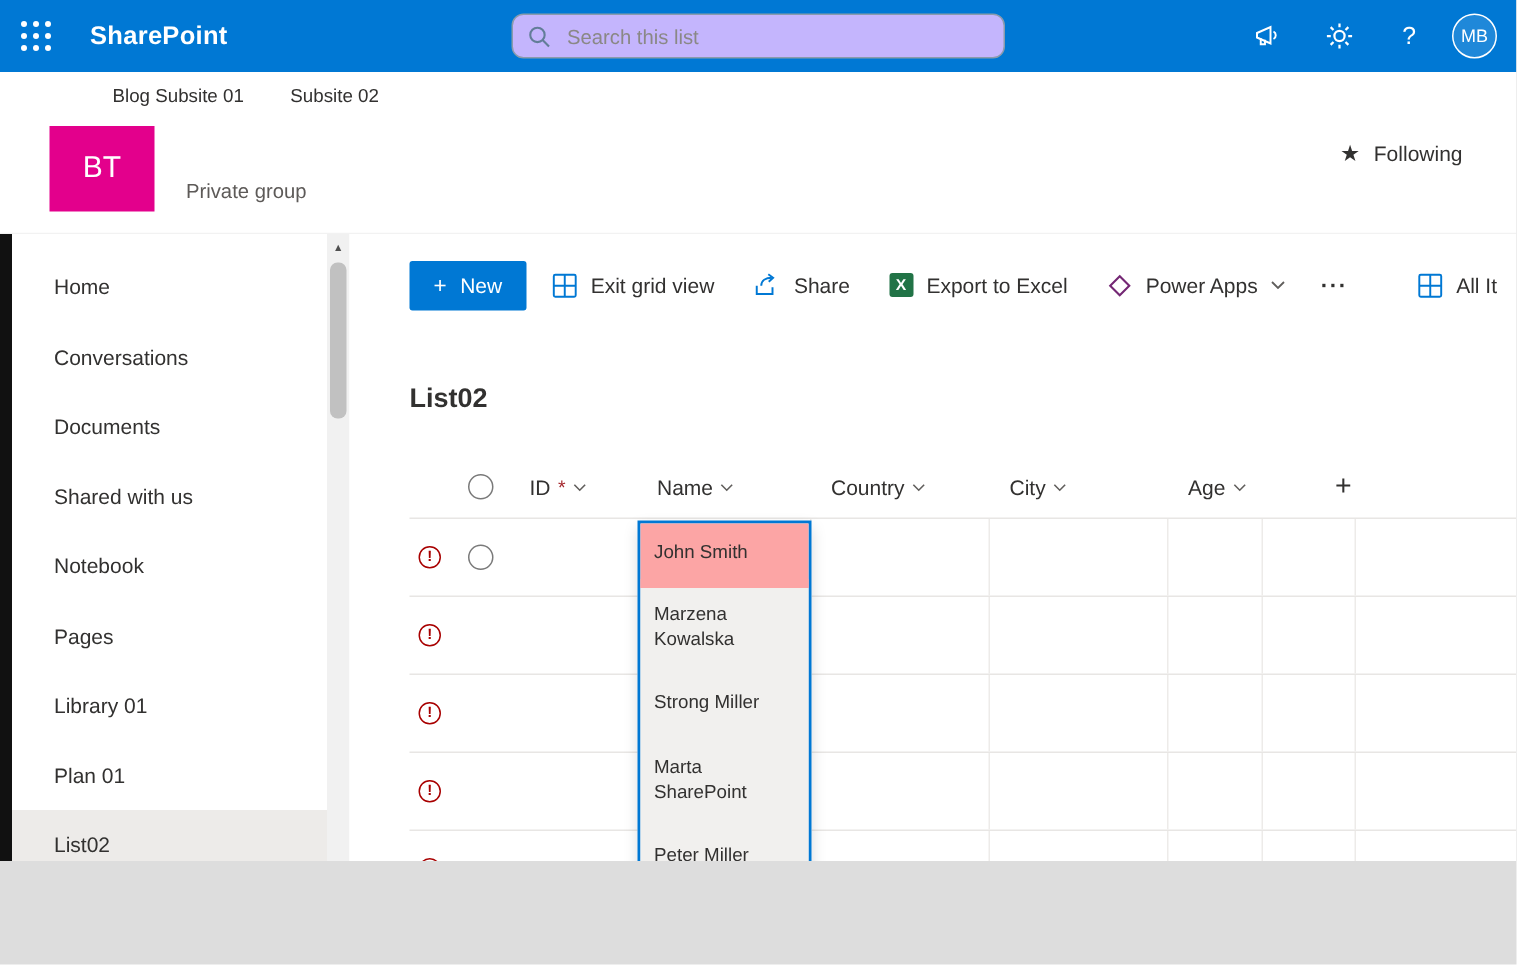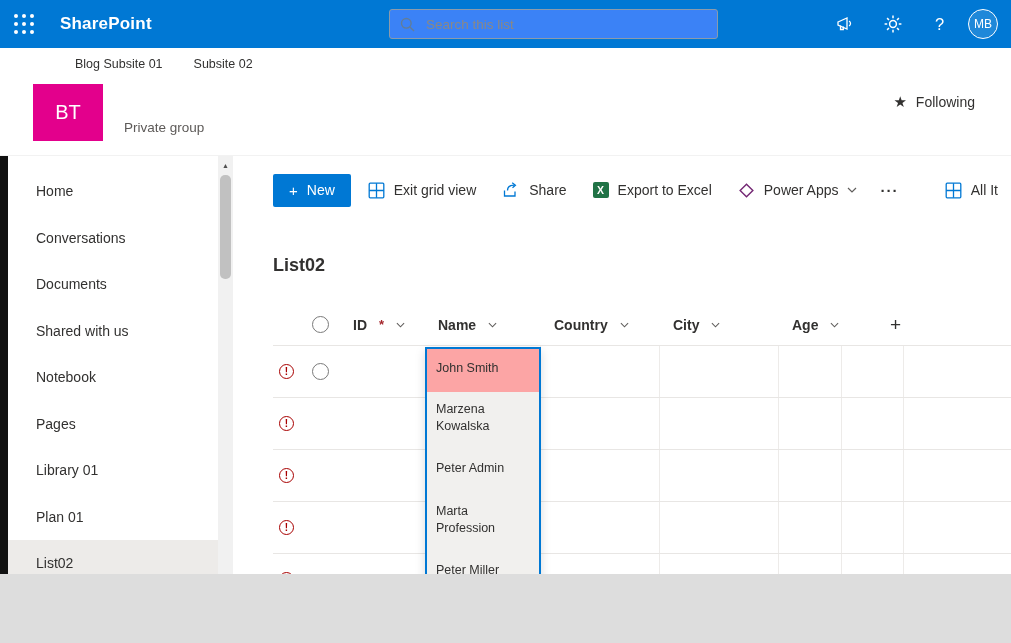--- a/index.html
+++ b/index.html
@@ -7,22 +7,22 @@
   .screen{width:1011px;height:574px;background:#fff;position:relative;overflow:hidden;
           font-family:"Liberation Sans","DejaVu Sans",sans-serif;color:#323130;}
   button{background:none;border:none;padding:0;cursor:pointer;font-family:inherit;color:inherit;}
 
   
   .topbar{position:relative;height:48px;background:#0078d4;display:flex;align-items:center;}
   .waffle{width:48px;height:48px;display:flex;align-items:center;justify-content:center;}
   .waffle-grid{display:grid;grid-template-columns:repeat(3,4px);grid-auto-rows:4px;gap:4px;}
   .waffle-grid i{background:#fff;border-radius:50%;display:block;}
   .brand{color:#fff;font-size:17px;font-weight:700;margin-left:12px;letter-spacing:.2px;}
-  .search-box{position:absolute;left:341px;top:9px;width:329px;height:30px;background:#3b82f6;
-              border:1px solid #8a9bac;border-radius:3px;display:flex;align-items:center;gap:9px;padding:0 10px;margin-left:48px;}
+  .search-box{position:absolute;left:341px;top:9px;width:329px;height:30px;background:#c4b5fd;
+              border:1px solid #8a9bac;border-radius:8px;display:flex;align-items:center;gap:9px;padding:0 10px;}
   .search-input{flex:1;border:none;outline:none;background:transparent;font-size:13.5px;color:#323130;}
   .search-input::placeholder{color:#8a8886;}
   .topbar-right{margin-left:auto;display:flex;align-items:center;height:48px;}
   .top-icon-btn{width:47px;height:48px;display:flex;align-items:center;justify-content:center;color:#fff;}
   .help-btn{font-size:16.5px;}
   .avatar{width:30px;height:30px;border-radius:50%;border:1.6px solid #fff;background:rgba(255,255,255,.12);
           color:#fff;font-size:12px;display:flex;align-items:center;justify-content:center;margin:0 13px 0 5px;}
 
   
   .site-header{position:relative;height:107px;background:#fff;}
@@ -59,21 +59,21 @@
   .ellipsis-btn{font-size:15px;font-weight:700;letter-spacing:1px;padding:0 10px;color:#323130;height:36px;}
   .cmd-right{margin-left:auto;display:flex;}
   .icon-wrap{display:flex;align-items:center;}
 
   
   .list-title{margin:46px 0 0;font-size:18px;font-weight:700;line-height:22px;color:#323130;}
   .grid{position:relative;margin-top:28px;}
   .ghead,.grow{display:grid;grid-template-columns:27px 40px 85px 116px 119px 119px 63px 62px 1fr;}
   .ghead{height:42px;border-bottom:1px solid #e8e6e4;}
   .hc{display:flex;align-items:center;}
-  .hcell{gap:12px;font-size:14px;font-weight:700;color:#323130;padding-left:13px;text-align:left;}
+  .hcell{gap:5px;font-size:14px;font-weight:400;color:#323130;padding-left:13px;text-align:left;}
   .req{color:#a4262c;font-size:13px;}
   .c-center{justify-content:center;}
   .radio{width:17px;height:17px;border:1px solid #7a7a7a;border-radius:50%;background:#fff;display:inline-block;}
   .add-col-btn{margin-left:48px;font-size:19px;color:#323130;line-height:1;}
   .grow{height:52px;border-bottom:1px solid #e8e6e4;}
   .cell{display:flex;align-items:center;}
   .vb{border-right:1px solid #edebe9;}
   .err-badge{width:15px;height:15px;border:1.4px solid #a80000;border-radius:50%;color:#a80000;font-size:10px;
              font-weight:700;display:flex;align-items:center;justify-content:center;line-height:1;}
 
@@ -363,22 +363,22 @@
 
         <div class="add-row">
           <span class="add-plus">+</span>
           <a href="#" class="add-link">Add new item</a>
         </div>
 
         <div class="name-dropdown">
           <div class="dd-editor">John Smith</div>
           <div class="dd-list">
             <button class="dd-option">Marzena Kowalska</button>
-            <button class="dd-option">Peter Admin</button>
-            <button class="dd-option">Marta Profession</button>
+            <button class="dd-option">Strong Miller</button>
+            <button class="dd-option">Marta SharePoint</button>
             <button class="dd-option">Peter Miller</button>
           </div>
           <span class="resize-handle"></span>
         </div>
 
       </div>
     </main>
   </div>
 </div>
 

